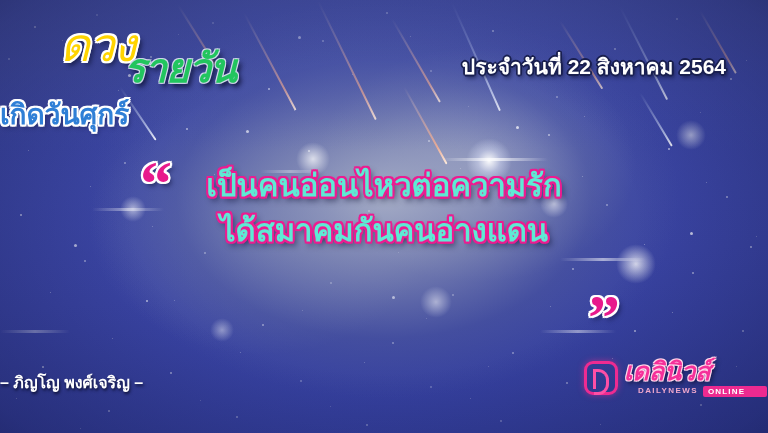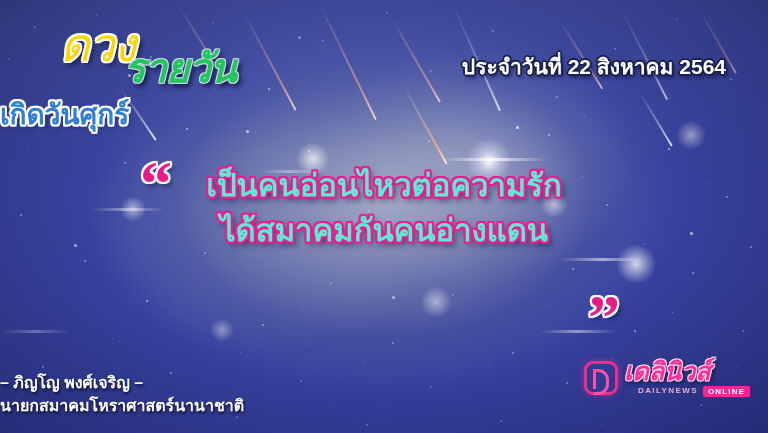--- a/index.html
+++ b/index.html
@@ -240,21 +240,21 @@
     line-height:1;
   }
   .logo-sub{
     display:flex;align-items:flex-start;gap:5px;margin-top:2px;padding-left:14px;
   }
   .logo-sub .dn{
     font-size:8px;font-weight:bold;letter-spacing:1.4px;color:#f0a8cc;
   }
   .logo-sub .online{
     font-size:8px;font-weight:bold;letter-spacing:1.2px;color:#ffffff;
-    background:#ed2a90;border-radius:2px;padding:1px 5px 1px 5px;
+    background:#ed2a90;border-radius:2px;padding:1px 22px 1px 5px;
   }
   .logo-url{
     position:absolute;left:0;bottom:2px;width:186px;text-align:center;
     font-size:18px;font-weight:bold;color:#ffffff;letter-spacing:.2px;
     text-shadow:1px 2px 3px rgba(8,10,40,.85);
   }
 </style>
 </head>
 <body>
 
@@ -308,21 +308,20 @@
   <div class="quote-open">“</div>
   <div class="quote-close">”</div>
 
   <div class="quote-lines">
     <div class="q-line">เป็นคนอ่อนไหวต่อความรัก</div>
     <div class="q-line">ได้สมาคมกันคนอ่างแดน</div>
   </div>
 
   <div class="attrib">
     <div class="name">– ภิญโญ พงศ์เจริญ –</div>
-    <div class="role">นายกสมาคมโหราศาสตร์นานาชาติ</div>
   </div>
 
   <div class="logo">
     <div class="logo-row">
       <div class="logo-d"></div>
       <div class="logo-text">
         <div class="logo-thai">เดลินิวส์</div>
         <div class="logo-sub">
           <span class="dn">DAILYNEWS</span>
           <span class="online">ONLINE</span>

